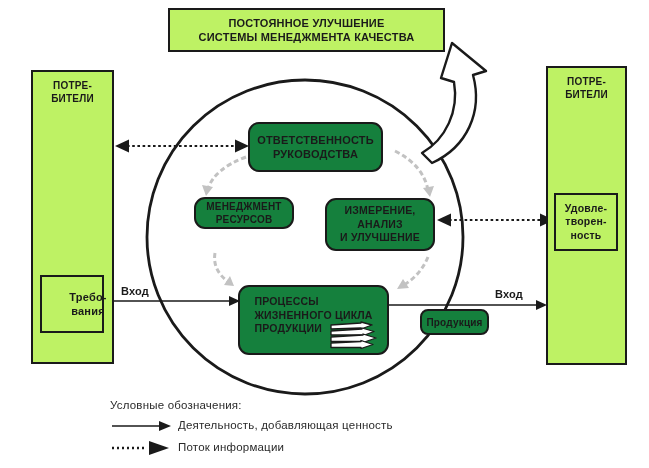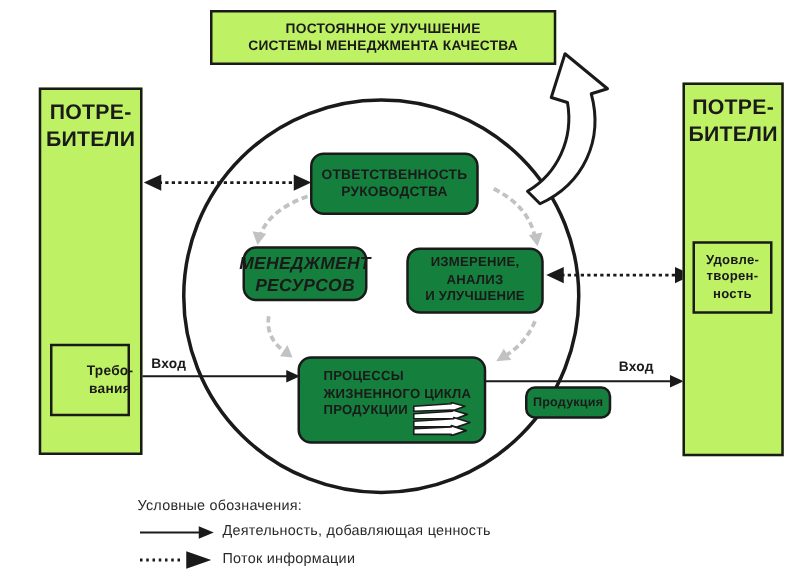--- a/index.html
+++ b/index.html
@@ -12,21 +12,21 @@
   .sqbox {
     border:2px solid #1a1a1a; background:#bef264;
     display:flex; justify-content:center; text-align:center;
     font-weight:bold; line-height:1.3; letter-spacing:0.2px;
   }
   .rbox {
     border:2.5px solid #1a1a1a; border-radius:11px; background:#15803d;
     display:flex; align-items:center; justify-content:center; text-align:center;
     font-weight:bold; line-height:1.3; letter-spacing:0.2px;
   }
-  .party { align-items:flex-start; padding-top:7px; font-size:17px;text-align:center; }
+  .party { align-items:flex-start; padding-top:7px; font-size:10px;text-align:center; }
   .lbl { font-size:11px; font-weight:bold; letter-spacing:0.2px; }
   .legend-text { font-size:11.5px; color:#2a2a2a; letter-spacing:0.2px; }
   svg { display:block; }
 </style>
 </head>
 <body>
 
 <div class="stage">
 
   <svg class="abs" style="left:0;top:0;" width="649" height="468" viewBox="0 0 649 468">
@@ -91,29 +91,29 @@
 
   <div class="abs sqbox party ml" style="left:546px;top:66px;width:81px;height:299px;">ПОТРЕ-
 БИТЕЛИ</div>
   <div class="abs sqbox ml" style="left:554px;top:193px;width:64px;height:58px;align-items:center;font-size:10.5px;">Удовле-
 творен-
 ность</div>
 
   <div class="abs rbox ml" style="left:248px;top:122px;width:135px;height:50px;font-size:11px;">ОТВЕТСТВЕННОСТЬ
 РУКОВОДСТВА</div>
 
-  <div class="abs rbox ml" style="left:194px;top:197px;width:100px;height:44px;font-size:14px;font-style:italic;">МЕНЕДЖМЕНТ
+  <div class="abs rbox ml" style="left:194px;top:197px;width:100px;height:32px;font-size:10px;">МЕНЕДЖМЕНТ
 РЕСУРСОВ</div>
 
   <div class="abs rbox ml" style="left:325px;top:198px;width:110px;height:53px;font-size:10.5px;">ИЗМЕРЕНИЕ,
 АНАЛИЗ
 И УЛУЧШЕНИЕ</div>
 
   <div class="abs rbox" style="left:238px;top:285px;width:151px;height:70px;font-size:10.5px;
-              align-items:flex-start;justify-content:flex-end;text-align:left;padding:8px 10px;">
+              align-items:flex-start;justify-content:center;text-align:left;padding:8px 10px;">
     <span class="ml">ПРОЦЕССЫ
 ЖИЗНЕННОГО ЦИКЛА
 ПРОДУКЦИИ</span>
     <svg class="abs" style="right:7px;bottom:4px;" width="52" height="28" viewBox="0 0 52 28">
       <g fill="#ffffff" stroke="#1a1a1a" stroke-width="1.3" stroke-linejoin="round">
         <path d="M3 4 L33 2 L33 1 L44 4 L33 8 L33 7 L3 8 Z"></path>
         <path d="M3 10 L34 8 L34 7 L46 10.5 L34 15 L34 14 L3 14 Z"></path>
         <path d="M3 16 L35 14 L35 13 L48 17 L35 21.5 L35 20.5 L3 20.5 Z"></path>
         <path d="M3 22 L33 20.5 L33 19.5 L45 23.5 L33 27.5 L33 26.5 L3 26.5 Z"></path>
       </g>

